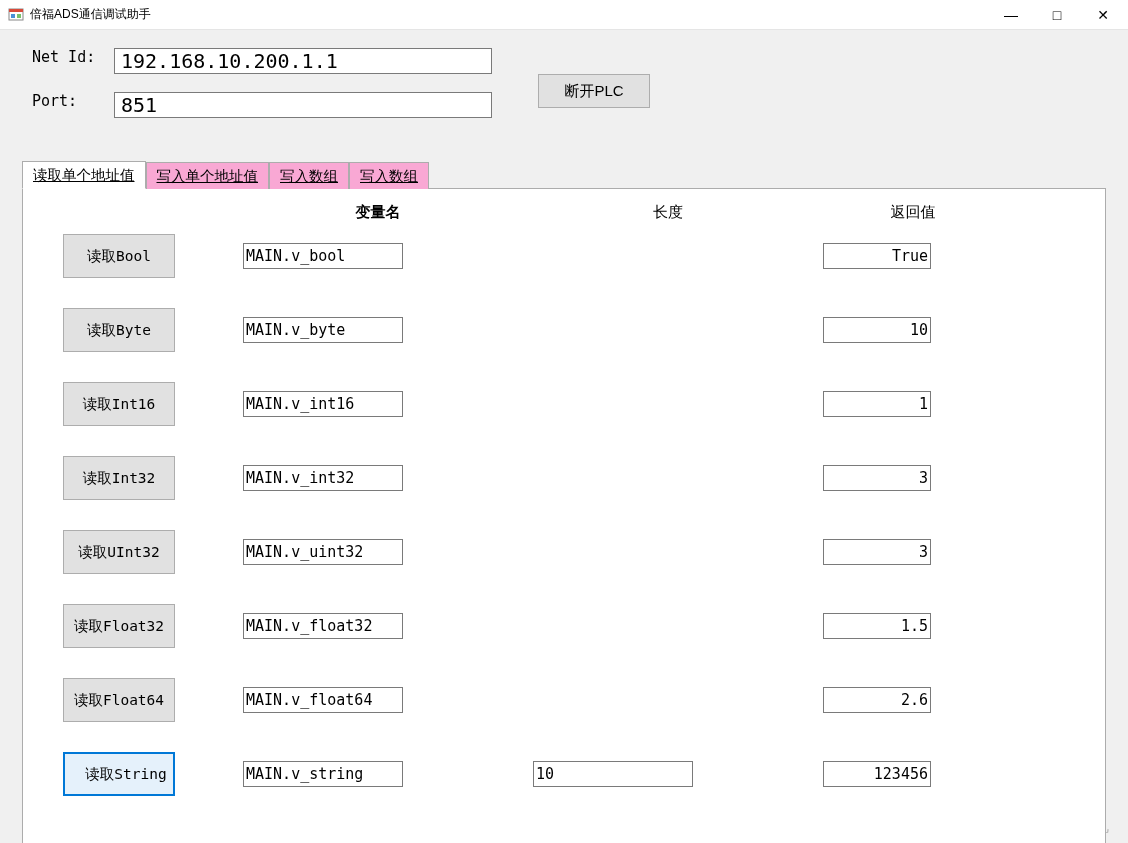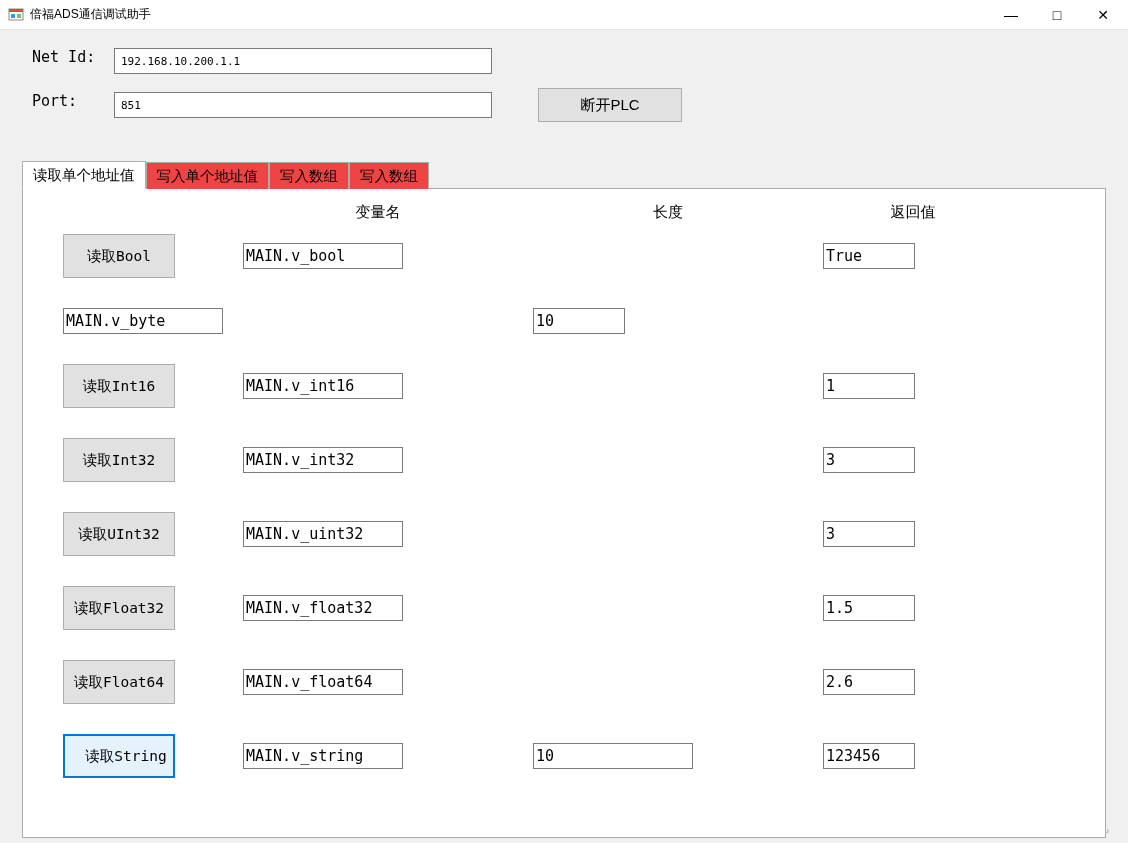--- a/index.html
+++ b/index.html
@@ -44,48 +44,49 @@
   }
   .form-area { padding: 18px 28px 8px 32px; }
   .form-row { display:flex; align-items:flex-start; margin-bottom:18px; }
   .form-label { width:82px; font-family:"SimSun","NSimSun",monospace; font-size:15px; }
   .text-input {
     border:1px solid #7a7a7a;
     background:#fff;
     height:26px;
     padding:2px 6px;
     font-family:"SimSun","NSimSun",monospace;
-    font-size:11px;
+    font-size:20px;
   }
   .netid-input, .port-input { width:378px; }
   .btn {
     background: #e1e1e1;
     border:1px solid #adadad;
     height:34px;
     padding: 0 18px;
     font-size:15px;
     font-family: "Microsoft YaHei","SimSun",sans-serif;
     cursor:default;
   }
-  .disconnect-btn { position:absolute; left:538px; top:58px; width:144px; height:34px; }
+  .disconnect-btn { position:absolute; left:538px; top:44px; width:112px; height:34px; }
   .tabs-container {
     margin: 18px 22px 0 22px;
     position: relative;
   }
   .tabstrip {
     display:flex;
     align-items:flex-end;
     height:26px;
     position:relative;
     z-index:2;
+    text-decoration:underline;
   }
   .tab {
     border:1px solid #acacac;
     border-bottom: none;
-    background:#ef4444;
+    background:#f9a8d4;
     padding: 4px 10px 3px 10px;
     font-size:14.5px;
     margin-right:0;
     position:relative;
     top:1px;
   }
   .tab.active {
     background:#fff;
     border-bottom:1px solid #fff;
     z-index:3;
@@ -100,21 +101,21 @@
   }
   .col-headers {
     display:grid;
     grid-template-columns: 160px 270px 270px 180px;
     column-gap: 20px;
     text-align:left;
     font-size:15px;
     margin: 4px 0 12px 0;
   }
   .col-headers > div { text-align:center; }
-  .col-headers .hdr-var { grid-column:2; }
+  .col-headers .hdr-var { grid-column:2;font-weight:bold; }
   .col-headers .hdr-len { grid-column:3; }
   .col-headers .hdr-res { grid-column:4; }
   .row {
     display:grid;
     grid-template-columns: 160px 270px 270px 180px;
     column-gap: 20px;
     align-items:center;
     margin-bottom: 30px;
   }
   .read-btn {
@@ -133,21 +134,21 @@
   .cell-input {
     width: 160px;
     height:26px;
     border:1px solid #7a7a7a;
     background:#fff;
     padding:2px 2px;
     font-family:"SimSun","NSimSun",monospace;
     font-size:15px;
   }
   .len-input { width:160px; }
-  .res-input { width:92px; }
+  .res-input { width:108px;text-align:right; }
   .watermark {
     position:absolute;
     right:18px; bottom:6px;
     color:rgba(120,120,120,0.55);
     font-size:16px;
     letter-spacing:1px;
     font-family:"Microsoft YaHei",sans-serif;
     pointer-events:none;
   }
 </style>
@@ -204,20 +205,21 @@
       </div>
 
       <div id="rows-host">
           <div class="row">
             <button class="read-btn">读取Bool</button>
             <input class="cell-input" value="MAIN.v_bool" style="">
             <div></div>
             <input class="cell-input res-input" value="True" style="">
           </div>
           <div class="row">
+            <button class="read-btn">读取Byte</button>
             <input class="cell-input" value="MAIN.v_byte" style="">
             <div></div>
             <input class="cell-input res-input" value="10" style="">
           </div>
           <div class="row">
             <button class="read-btn">读取Int16</button>
             <input class="cell-input" value="MAIN.v_int16" style="">
             <div></div>
             <input class="cell-input res-input" value="1" style="">
           </div>

